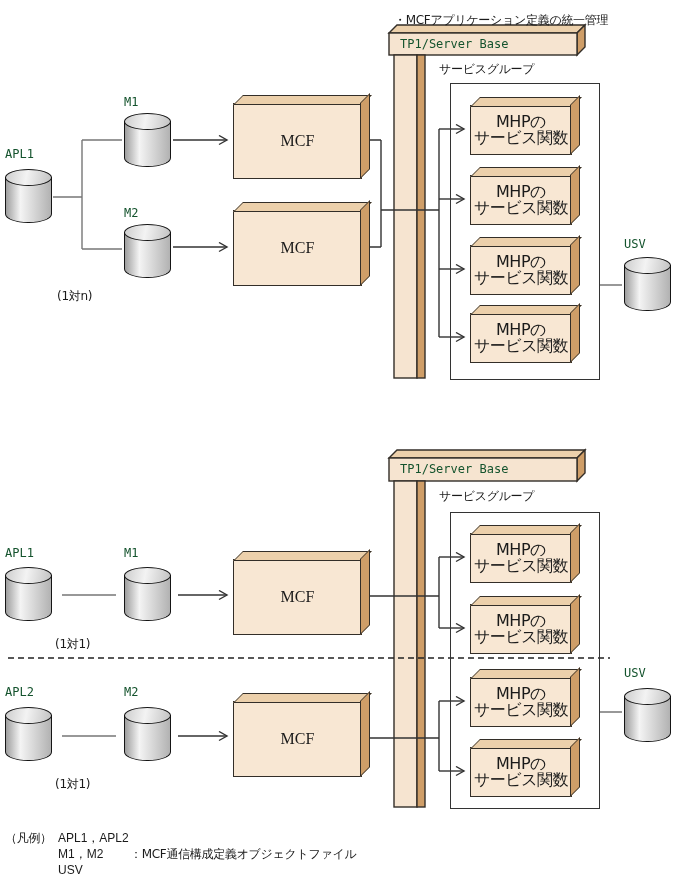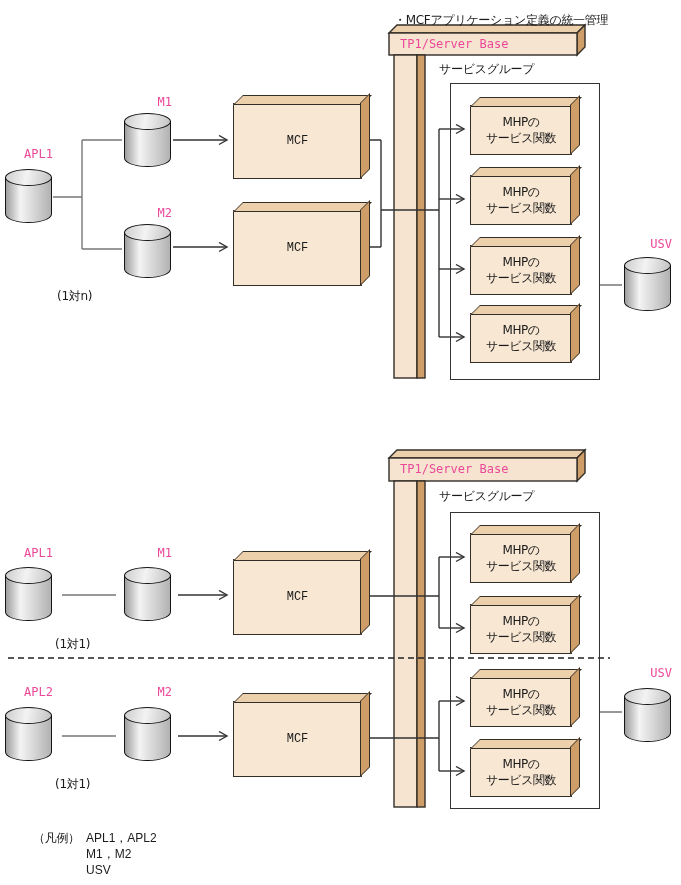--- a/index.html
+++ b/index.html
@@ -1,43 +1,43 @@
 <!DOCTYPE html>
 <html><head>
 <meta charset="utf-8">
 <style>
   html,body{margin:0;padding:0;background:#fff;}
   #canvas{position:relative;width:681px;height:885px;background:#ffffff;overflow:hidden;
           font-family:"DejaVu Sans",sans-serif;color:#1a1a1a;}
   #wires{position:absolute;left:0;top:0;z-index:0;}
-  .lbl{position:absolute;z-index:3;font:12px "DejaVu Sans Mono",monospace;color:#ec4899;white-space:nowrap;}
-  .lbl.c48{width:48px;text-align:right;}
+  .lbl{position:absolute;z-index:3;font:12px "DejaVu Sans Mono",monospace;color:#14532d;white-space:nowrap;}
+  .lbl.c48{width:48px;text-align:left;}
   .title{position:absolute;z-index:3;font-size:12px;letter-spacing:-0.3px;white-space:nowrap;}
   .sg-rect{position:absolute;z-index:1;width:148px;height:295px;border:1.5px solid #333;background:transparent;}
   
   .box3d{position:absolute;z-index:2;width:100px;height:48px;background:#f8e7d3;border:1.4px solid #332e28;
          display:flex;flex-direction:column;align-items:center;justify-content:center;
-         font-size:12px;letter-spacing:-0.5px;line-height:16px;}
+         font-size:16px;letter-spacing:-0.5px;line-height:16px;}
   .box3d::before{content:"";position:absolute;left:-1.4px;top:-9.4px;width:100%;height:8px;
          background:#ecd0ab;border:1.4px solid #332e28;
          transform:skewX(-45deg);transform-origin:left bottom;}
   .box3d::after{content:"";position:absolute;right:-9.4px;top:-1.4px;width:8px;height:100%;
          background:#cf9e68;border:1.4px solid #332e28;
          transform:skewY(-45deg);transform-origin:left top;}
-  .box3d.mcf{width:127px;height:74px;font-family:Liberation Mono, monospace;letter-spacing:0;}
+  .box3d.mcf{width:127px;height:74px;font-family:Liberation Serif, serif;letter-spacing:0;}
   
   .cyl{position:absolute;z-index:2;width:48px;height:56px;}
   .cyl-body{position:absolute;left:0;top:8px;width:45px;height:45px;border:1.4px solid #151515;border-top:none;
          background:linear-gradient(90deg,#9e9e9e,#f4f4f4 32%,#b2b2b2);
          border-radius:0 0 23px 23px / 0 0 9px 9px;}
   .cyl-top{position:absolute;left:0;top:0;width:45px;height:15px;border:1.4px solid #151515;border-radius:50%;
          background:linear-gradient(100deg,#cdcdcd,#f3f3f3 45%,#c2c2c2);}
   
   .legend{position:absolute;left:5px;top:830px;z-index:3;font-size:12px;line-height:16px;letter-spacing:-0.3px;}
-  .lg-row{display:flex;white-space:nowrap;margin-left:28px;}
+  .lg-row{display:flex;white-space:nowrap;}
   .lg-prefix{width:53px;}
   .lg-term{width:72px;font-family:Liberation Sans, sans-serif;letter-spacing:0;}
 </style>
 </head>
 <body>
 
 <div id="canvas">
 
   <svg id="wires" width="681" height="885" viewBox="0 0 681 885">
     <defs>
@@ -206,20 +206,21 @@
   </div>
 
   <div class="legend">
     <div class="lg-row">
       <span class="lg-prefix">（凡例）</span>
       <span class="lg-term">APL1，APL2</span>
     </div>
     <div class="lg-row">
       <span class="lg-prefix"></span>
       <span class="lg-term">M1，M2</span>
+      <span class="lg-desc">：MCF通信構成定義オブジェクトファイル</span>
     </div>
     <div class="lg-row">
       <span class="lg-prefix"></span>
       <span class="lg-term">USV</span>
     </div>
   </div>
 
 </div>
 
 </body></html>

